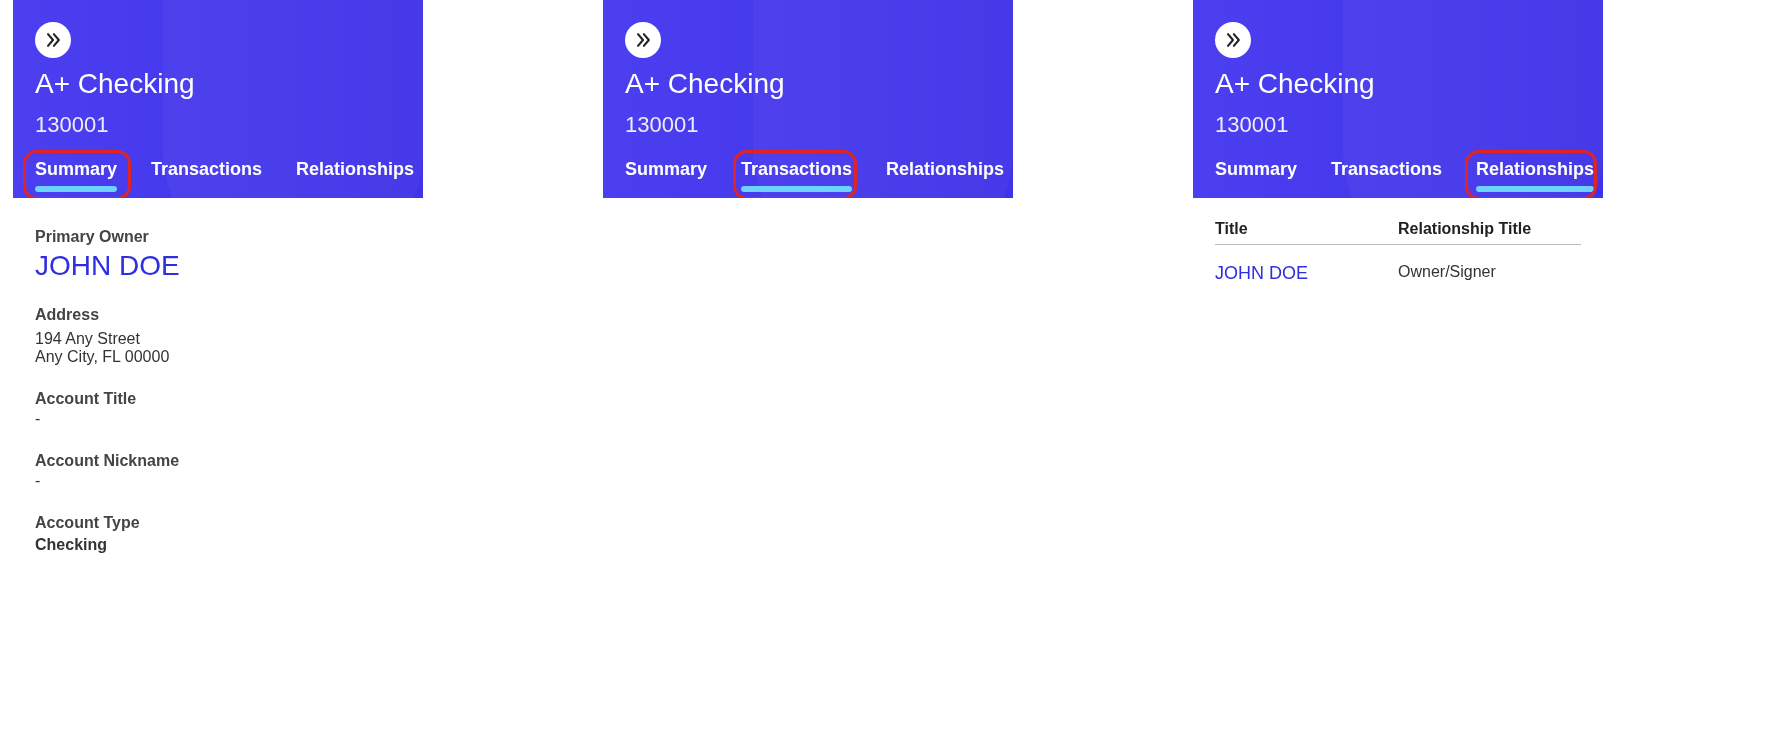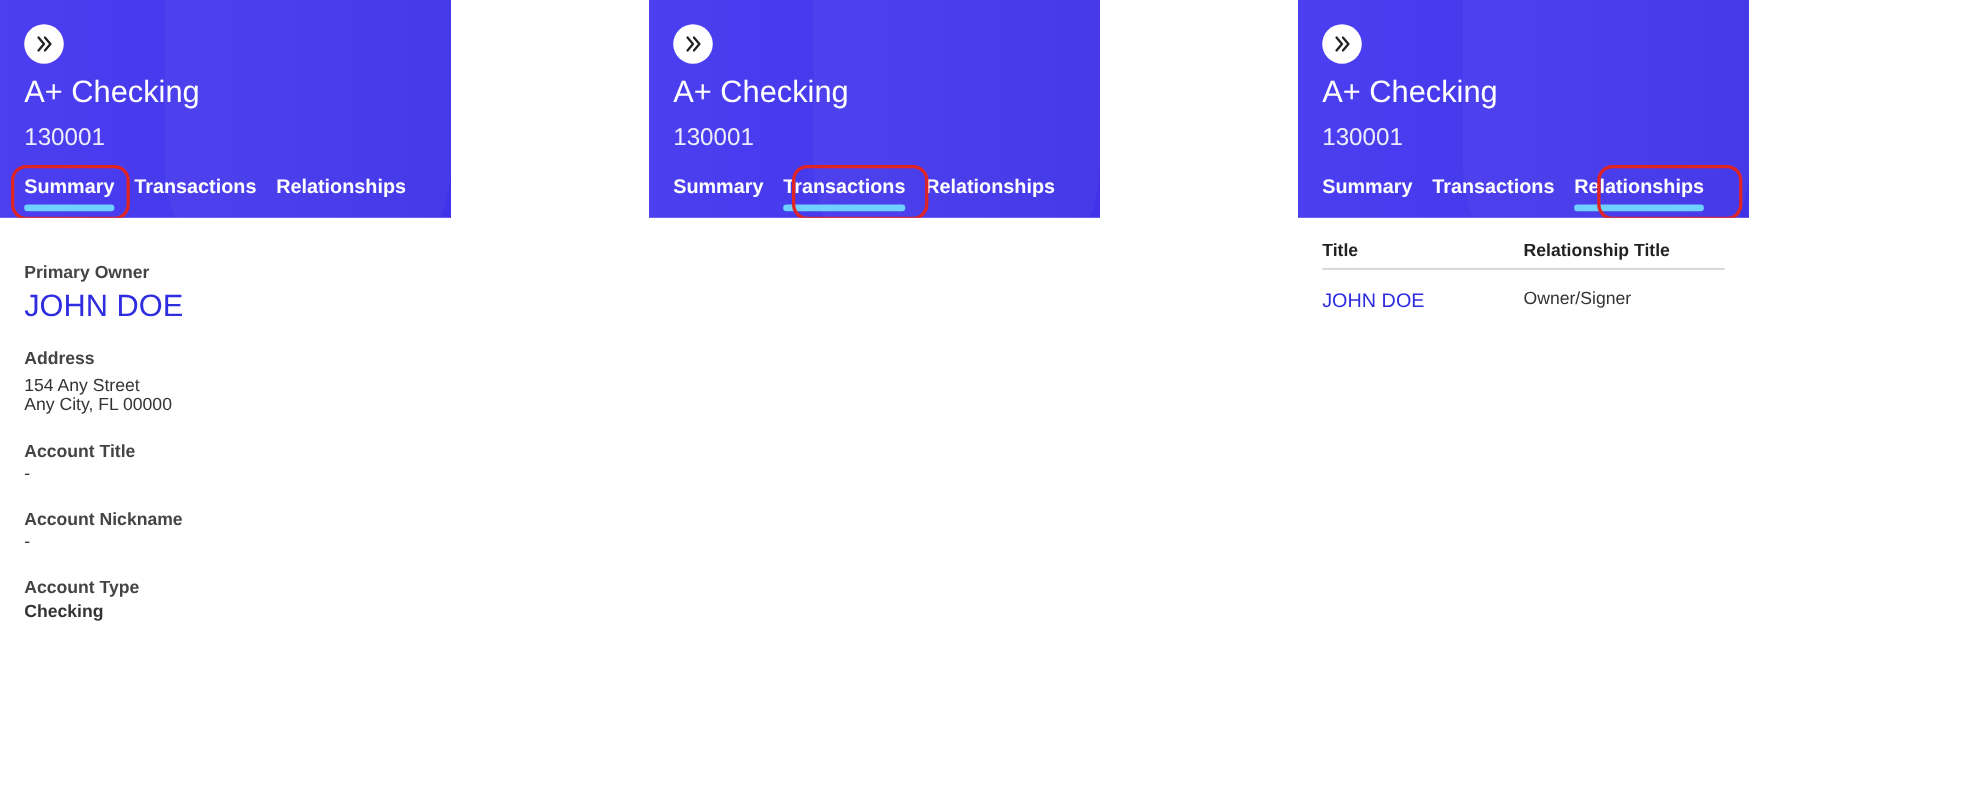--- a/index.html
+++ b/index.html
@@ -18,20 +18,21 @@
     font-family:"Segoe UI",Arial,Helvetica,sans-serif;
     color:var(--text);
     background:#fff;
     width:1785px;
     height:731px;
   }
   .page{
     display:flex;
     gap:0;
     height:100%;
+    padding-left:13px;
   }
   .panel{
     position:relative;
     width:410px;
     margin-right:180px;
     background:#fff;
     height:100%;
     overflow:hidden;
   }
   .panel:last-child{margin-right:0;}
@@ -64,21 +65,21 @@
   .acct-title{
     position:absolute;left:22px;top:68px;
     font-size:28px;font-weight:500;
   }
   .acct-num{
     position:absolute;left:22px;top:112px;
     font-size:22px;font-weight:400;opacity:.9;
   }
   .tabs{
     position:absolute;left:22px;right:0;bottom:0;
-    display:flex;gap:18px;
+    display:flex;gap:34px;
     height:48px;align-items:center;text-align:right;
   }
   .tab{
     position:relative;
     font-size:18px;font-weight:600;color:#fff;
     cursor:pointer;
     padding-bottom:10px;
   }
   .tab.active::after{
     content:"";
@@ -90,21 +91,21 @@
     border:3px solid var(--red);
     border-radius:14px;
     pointer-events:none;
   }
   .content{
     padding:22px;
     font-size:16px;
   }
   .field-label{
     font-weight:700;color:var(--muted);
-    margin-top:20px;
+    margin-top:8px;
   }
   .owner-name{
     font-size:28px;color:var(--link);font-weight:500;
     margin-top:4px;margin-bottom:24px;
   }
   .plain{margin-top:6px;margin-bottom:24px;}
   .dash{margin-top:2px;margin-bottom:24px;}
   .strong{font-weight:700;margin-top:4px;}
   
   .rel-table{
@@ -142,21 +143,21 @@
         <div class="tab">Relationships</div>
       </div>
       <div class="redbox" style="left:10px;bottom:-2px;width:108px;height:50px;"></div>
     </div>
     <div class="content">
       <div class="field-label">Primary Owner</div>
       <div class="owner-name">JOHN DOE</div>
 
       <div class="field-label">Address</div>
       <div class="plain">
-        <div>154 Any Street</div>
+        <div>194 Any Street</div>
         <div>Any City, FL 00000</div>
       </div>
 
       <div class="field-label">Account Title</div>
       <div class="dash">-</div>
 
       <div class="field-label">Account Nickname</div>
       <div class="dash">-</div>
 
       <div class="field-label">Account Type</div>

